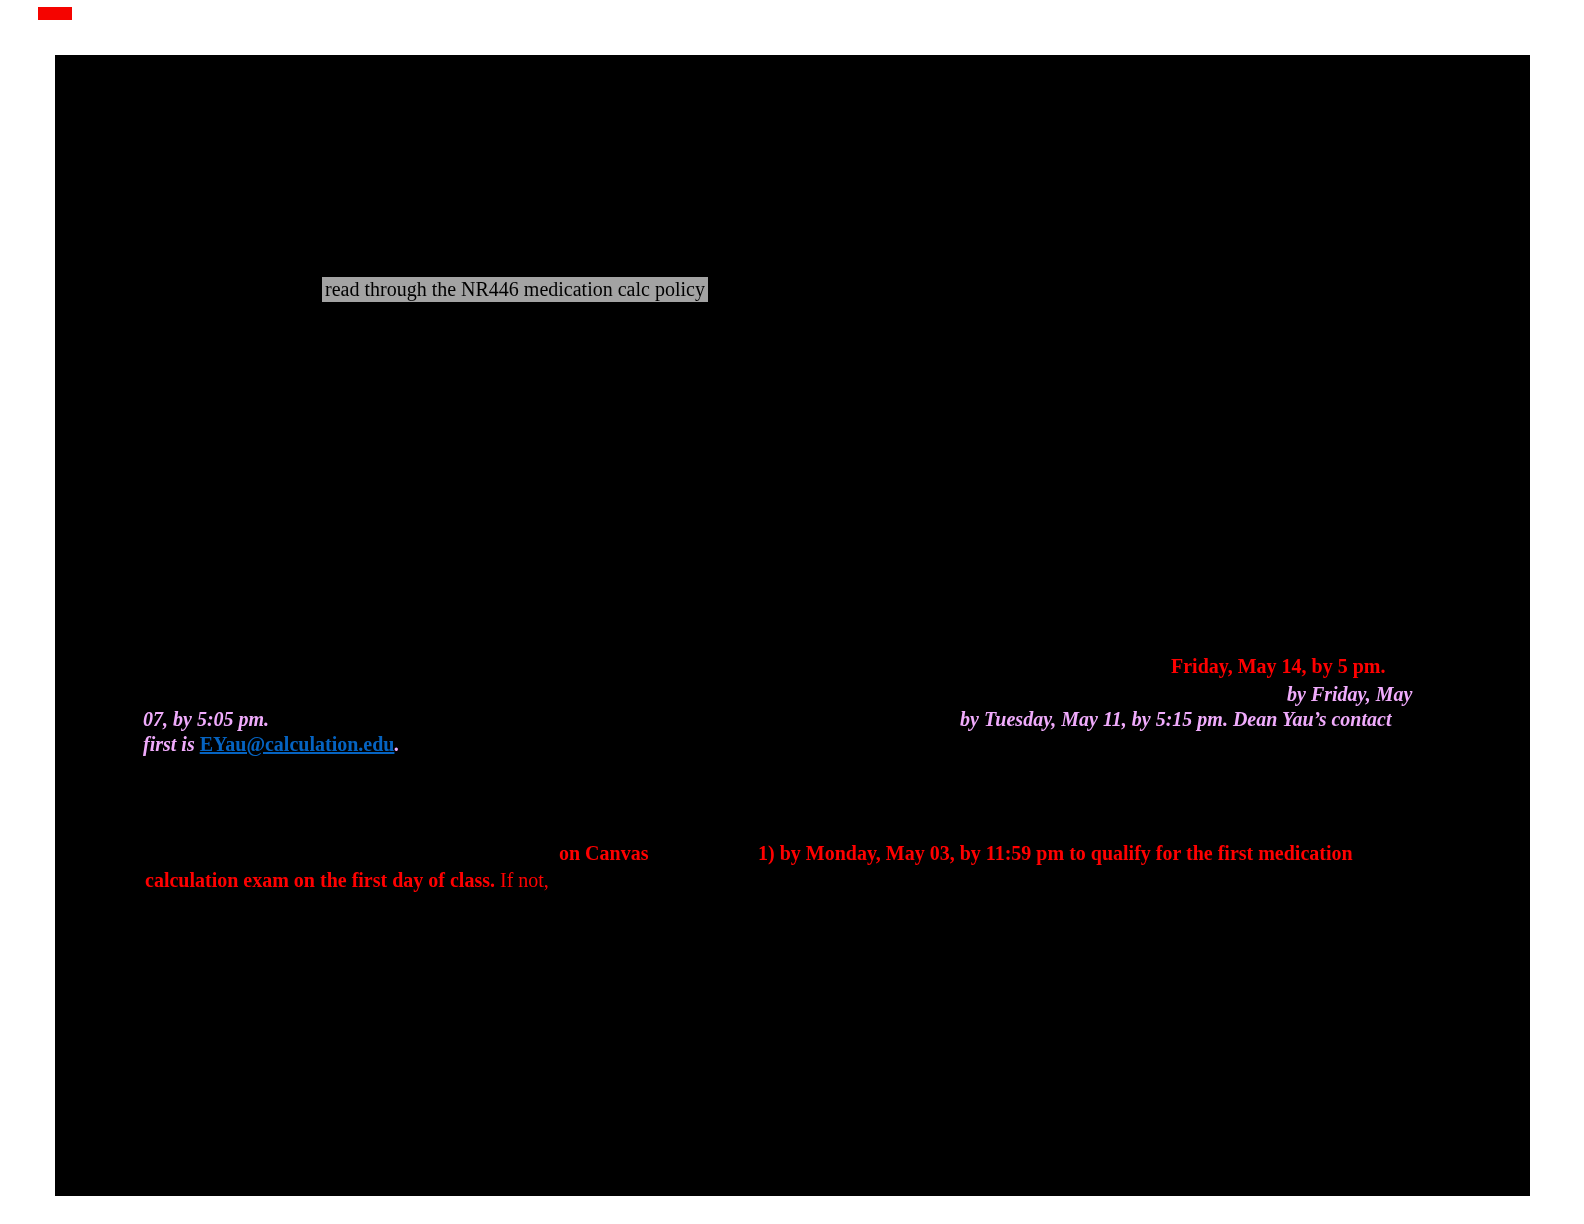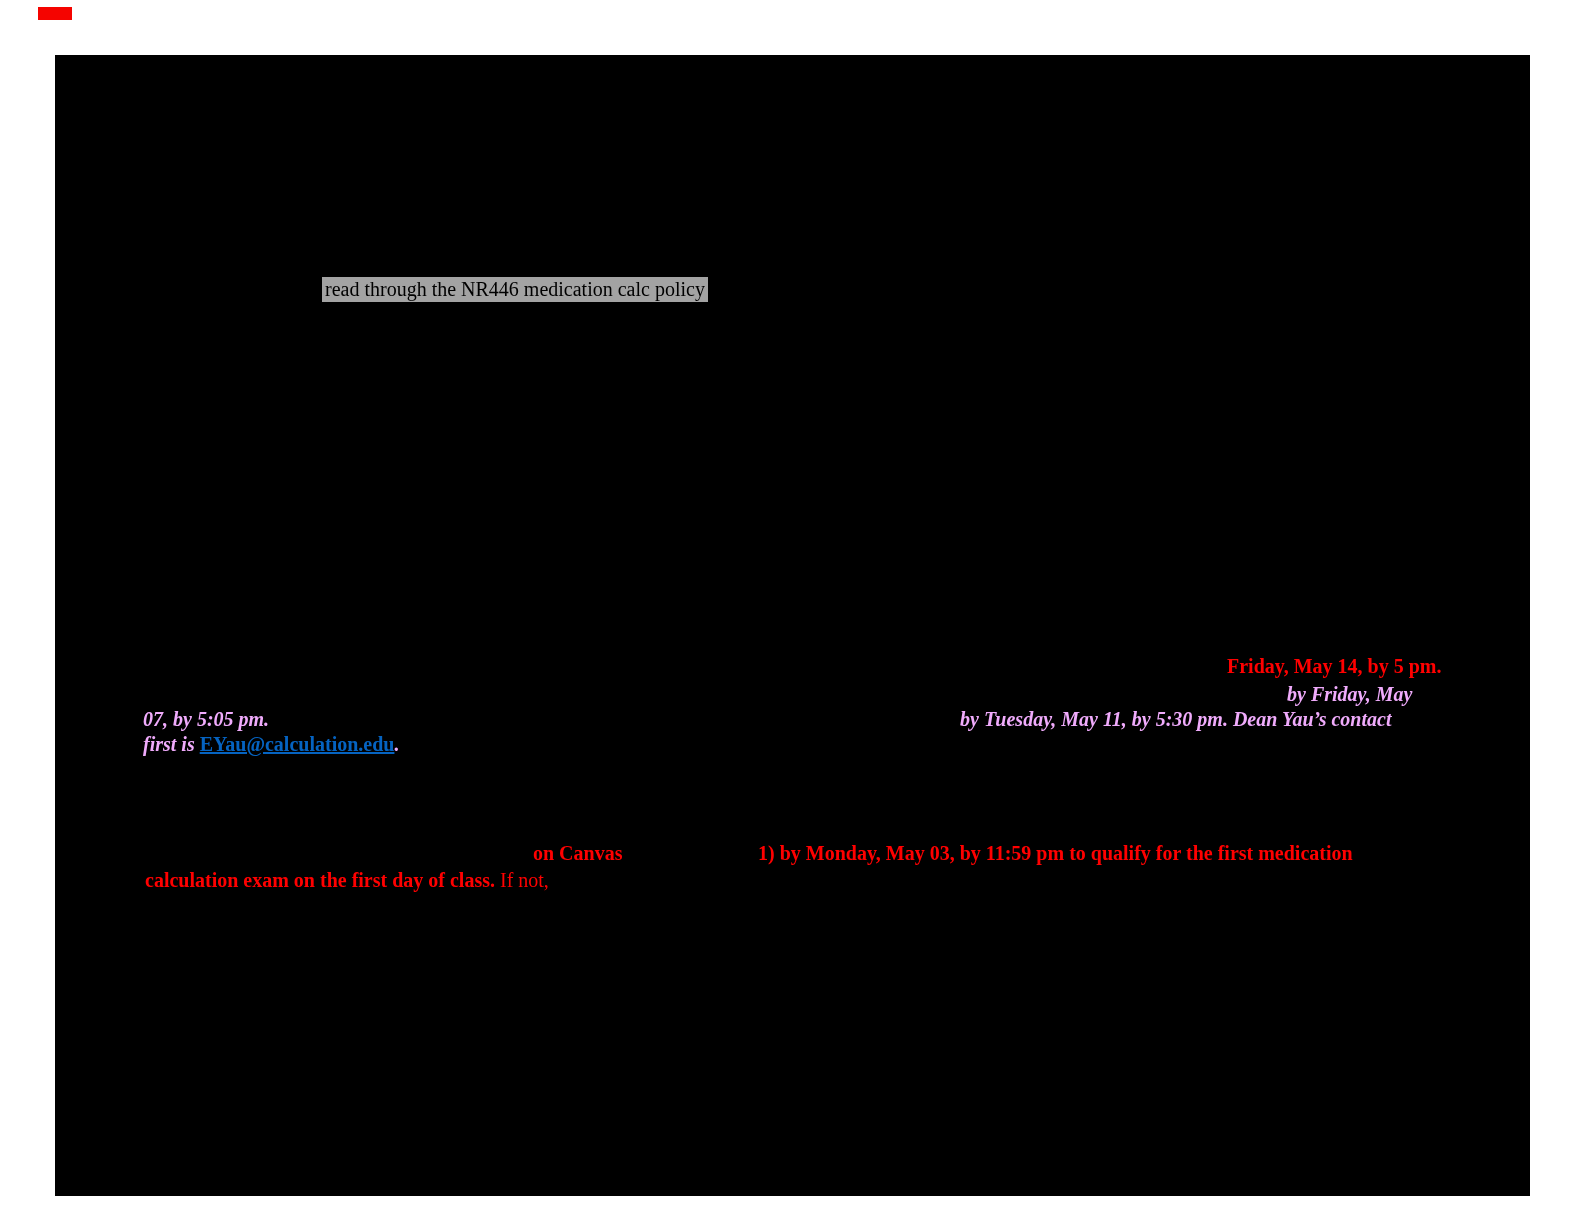--- a/index.html
+++ b/index.html
@@ -46,33 +46,33 @@
 </style>
 </head>
 <body>
 
 <div class="red-marker"></div>
 
 <div class="page">
 
   <span class="highlight">read through the NR446 medication calc policy</span>
 
-  <span class="frag red" style="left:1172px; top:599px;text-align:right;">Friday, May 14, by 5 pm.</span>
+  <span class="frag red" style="left:1116px; top:599px;text-align:right;">Friday, May 14, by 5 pm.</span>
 
   <span class="frag navy" style="left:1232px; top:627px;">by Friday, May</span>
 
   <span class="frag navy" style="left:88px; top:652px;">07, by 5:05 pm.</span>
 
-  <span class="frag navy" style="left:905px; top:652px;">by Tuesday, May 11, by 5:30 pm. Dean Yau’s contact</span>
+  <span class="frag navy" style="left:905px; top:652px;">by Tuesday, May 11, by 5:15 pm. Dean Yau’s contact</span>
 
   <span class="frag" style="left:88px; top:677px;">
     <span class="navy">first is </span><a class="link">EYau@calculation.edu</a><span class="navy">.</span>
   </span>
 
-  <span class="frag red" style="left:478px; top:786px;">on Canvas</span>
+  <span class="frag red" style="left:504px; top:786px;">on Canvas</span>
 
   <span class="frag red" style="left:703px; top:786px;text-align:center;">1) by Monday, May 03, by 11:59 pm to qualify for the first medication</span>
 
   <span class="frag red" style="left:90px; top:813px;">
     <span>calculation exam on the first day of class.</span><span class="regular"> If not,</span>
   </span>
 
 </div>
 
 </body></html>

